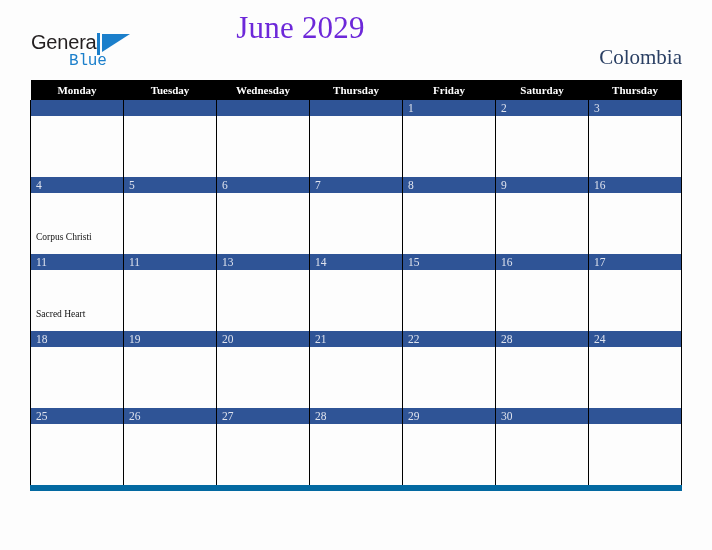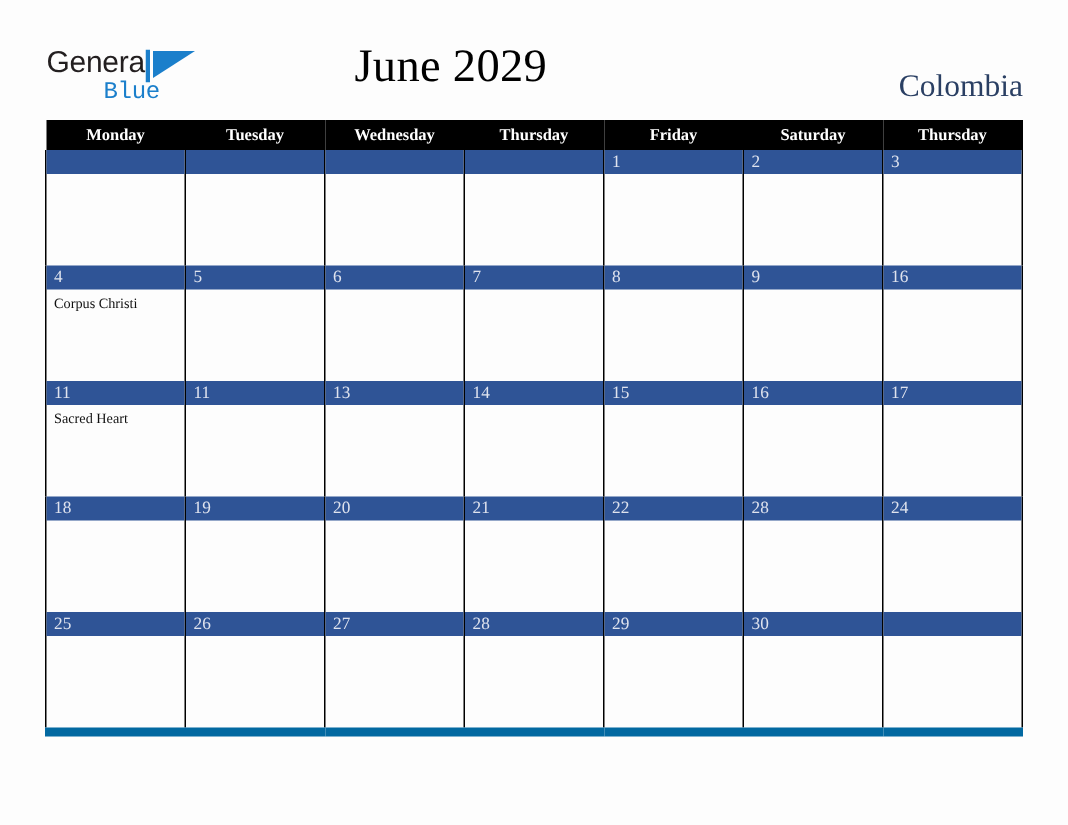--- a/index.html
+++ b/index.html
@@ -56,26 +56,26 @@
     position: absolute;
     left: 66px;
     top: 2px;
     width: 34px;
     height: 22px;
   }
 
   #calendar-title {
     position: absolute;
     left: 0;
-    top: 26px;
+    top: 10px;
     width: 601px;
     text-align: center;
     font-family: "Liberation Serif", serif;
     font-size: 31px;
-    color: #000000;
+    color: #6d28d9;
     font-weight: normal;
     letter-spacing: 0.2px;
   }
 
   #country-label {
     position: absolute;
     right: 30px;
     top: 45px;
     font-family: "Liberation Serif", serif;
     font-size: 21px;
@@ -130,20 +130,21 @@
     padding: 0 0 0 5px;
     font-family: "Liberation Serif", serif;
     font-size: 11.5px;
     color: #dfe3ee;
   }
   .daycell.blank .daynum-bar {
     color: transparent;
   }
   .event-list {
     padding: 4px 4px 0 5px;
+    margin-top: 34px;
   }
   .event-item {
     font-family: "Liberation Serif", serif;
     font-size: 9.5px;
     color: #111111;
     line-height: 12px;
     white-space: nowrap;
     overflow: hidden;
   }
 </style>

